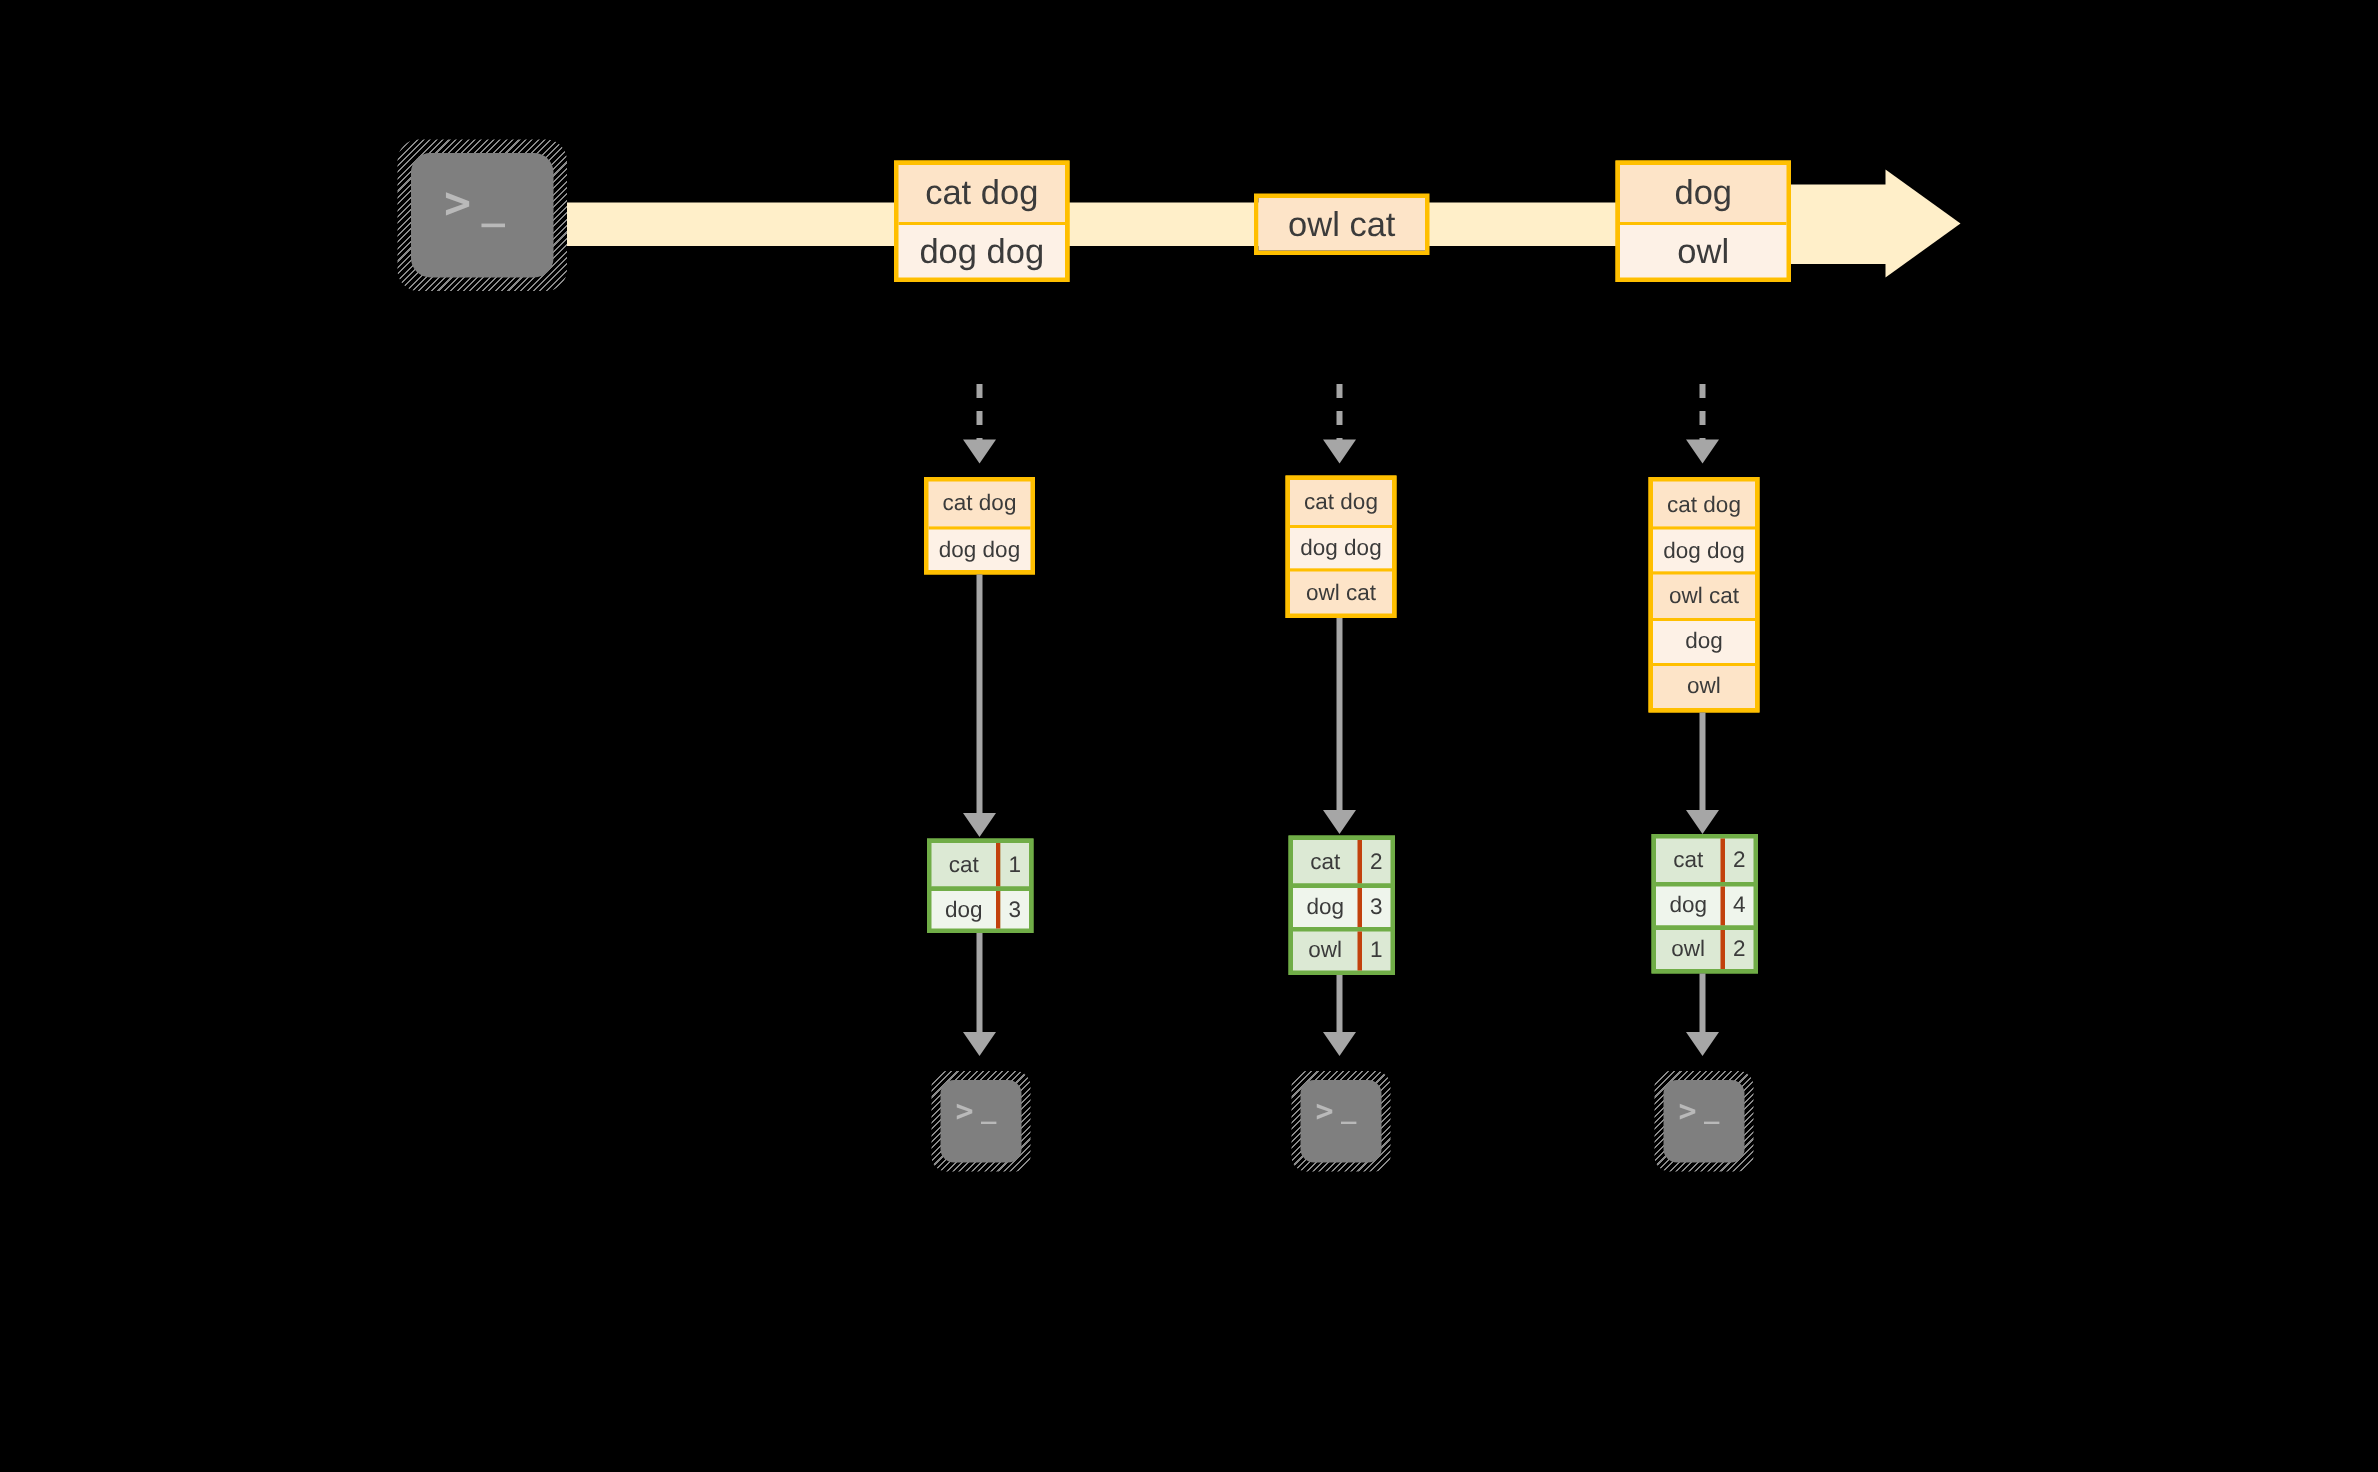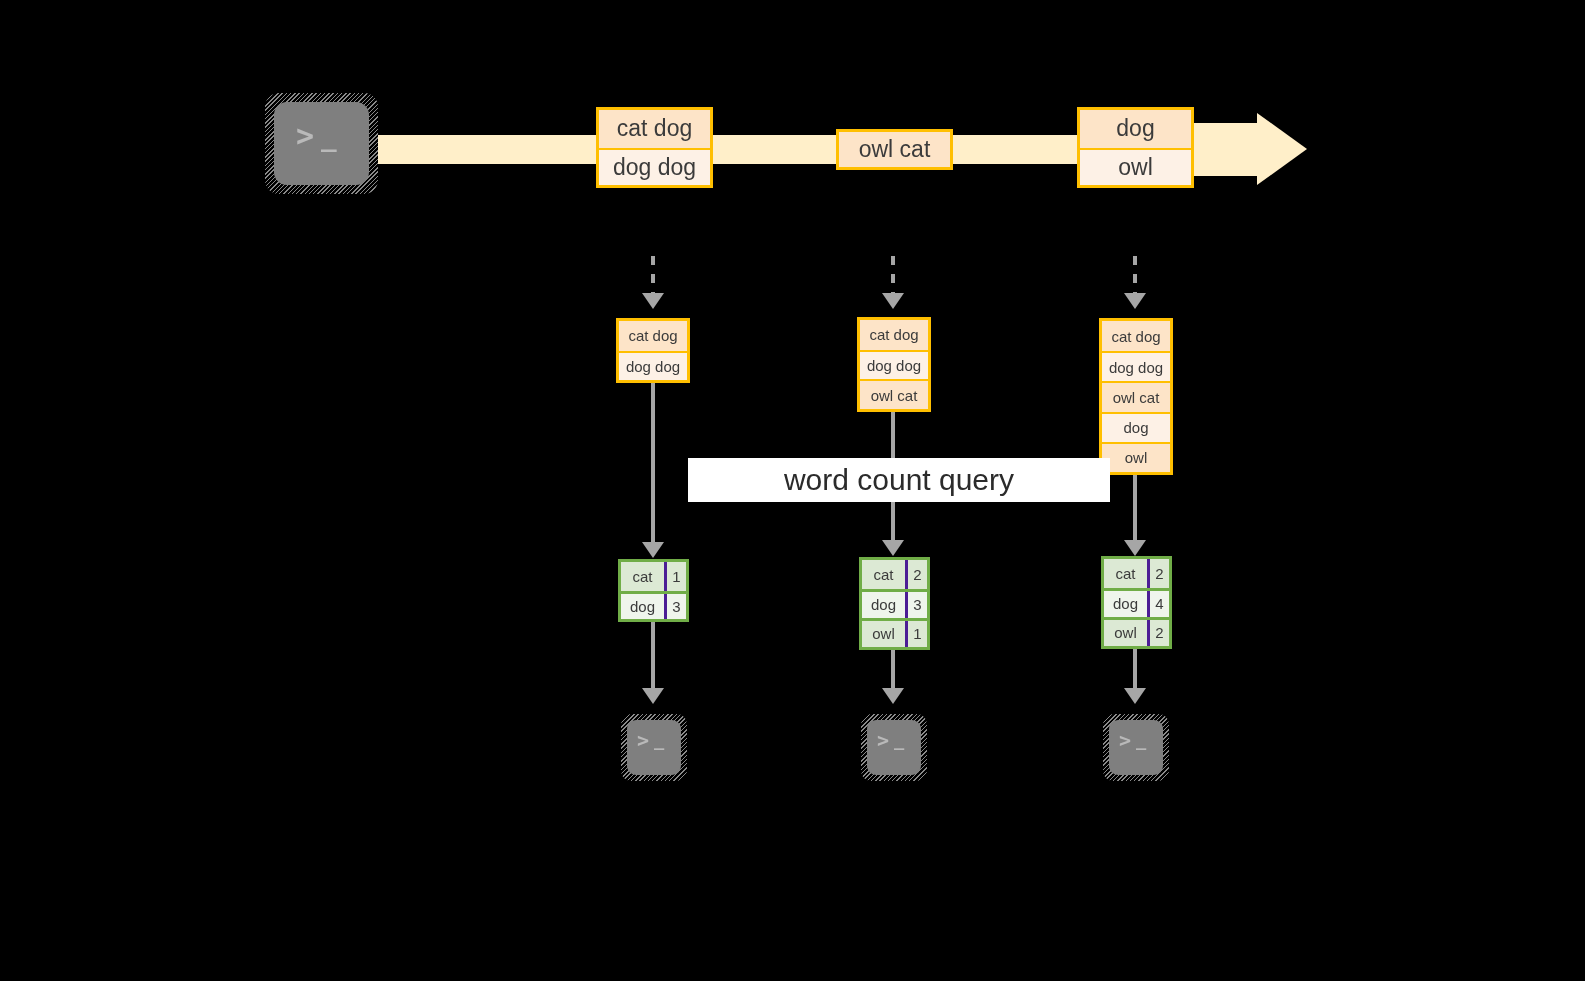--- a/index.html
+++ b/index.html
@@ -39,21 +39,21 @@
   .orow.l{background:#fdf1e6;}
 
   
   .gbox{position:absolute;box-sizing:border-box;border:3px solid #70ad47;background:#70ad47;
         display:flex;flex-direction:column;}
   .grow{display:flex;box-sizing:border-box;}
   .gcell{box-sizing:border-box;display:flex;align-items:center;justify-content:center;
          color:#3b3b3b;white-space:nowrap;}
   .grow.d .gcell{background:#dce9d4;}
   .grow.l .gcell{background:#eff5ec;}
-  .gcell.word{border-right:3px solid #4c1d95;}
+  .gcell.word{border-right:3px solid #c2410c;}
 
   
   .gline{position:absolute;background:#a6a6a6;width:4px;}
   .gdash{position:absolute;width:4px;
          background:repeating-linear-gradient(to bottom,#a6a6a6 0 9px,transparent 9px 18px);}
   .gah{position:absolute;width:0;height:0;
        border-left:11px solid transparent;border-right:11px solid transparent;
        border-top:16px solid #a6a6a6;}
 
   
@@ -191,17 +191,14 @@
   <div class="gline" style="left:1133px;top:649px;height:41px;"></div>
   <div class="gah" style="left:1124px;top:688px;"></div>
 
   <div class="term" style="left:1103px;top:714px;width:66px;height:67px;">
     <div class="hatch" style="border-radius:10px;"></div>
     <div class="body" style="left:6px;top:6px;width:54px;height:55px;border-radius:9px;"></div>
     <div class="glyph" style="left:16px;top:16px;font-size:20px;">&gt;</div>
     <div class="glyph" style="left:33px;top:18px;font-size:17px;">_</div>
   </div>
 
-  <div class="qband" style="left:688px;top:458px;width:422px;height:44px;">
-    <span style="font-size:30px;">word count query</span>
-  </div>
 
 </div>
 
 </body></html>

